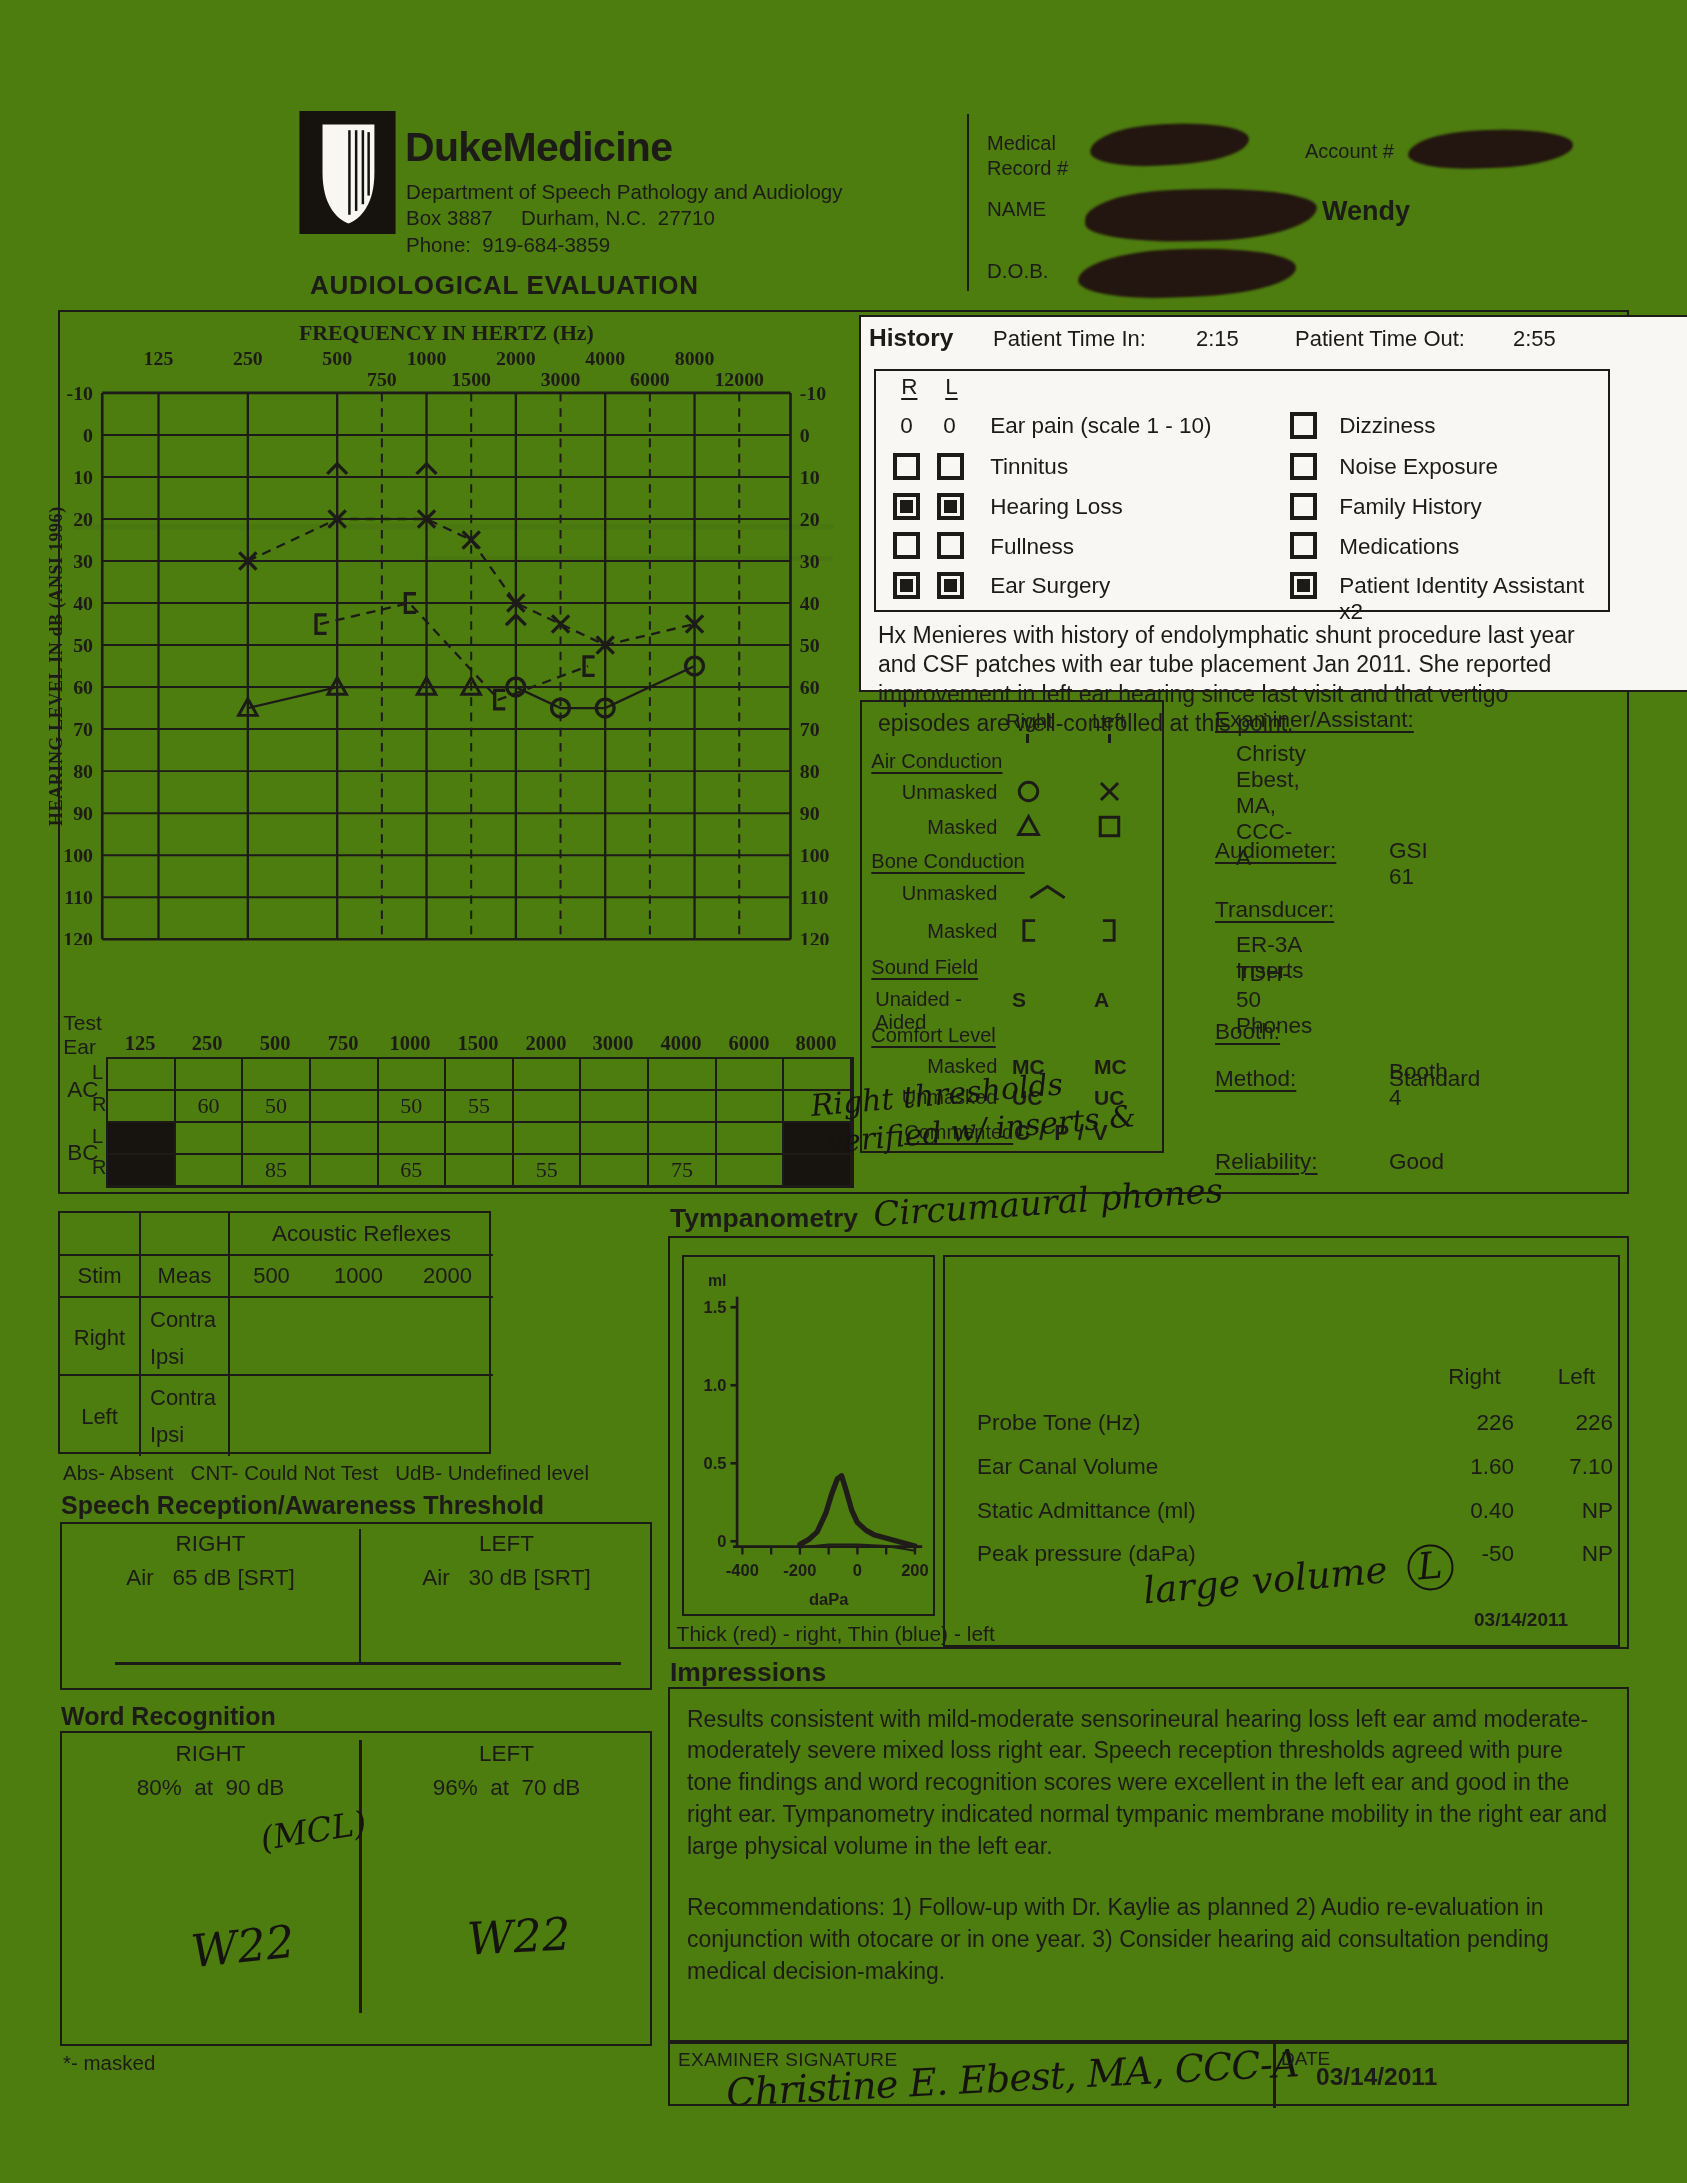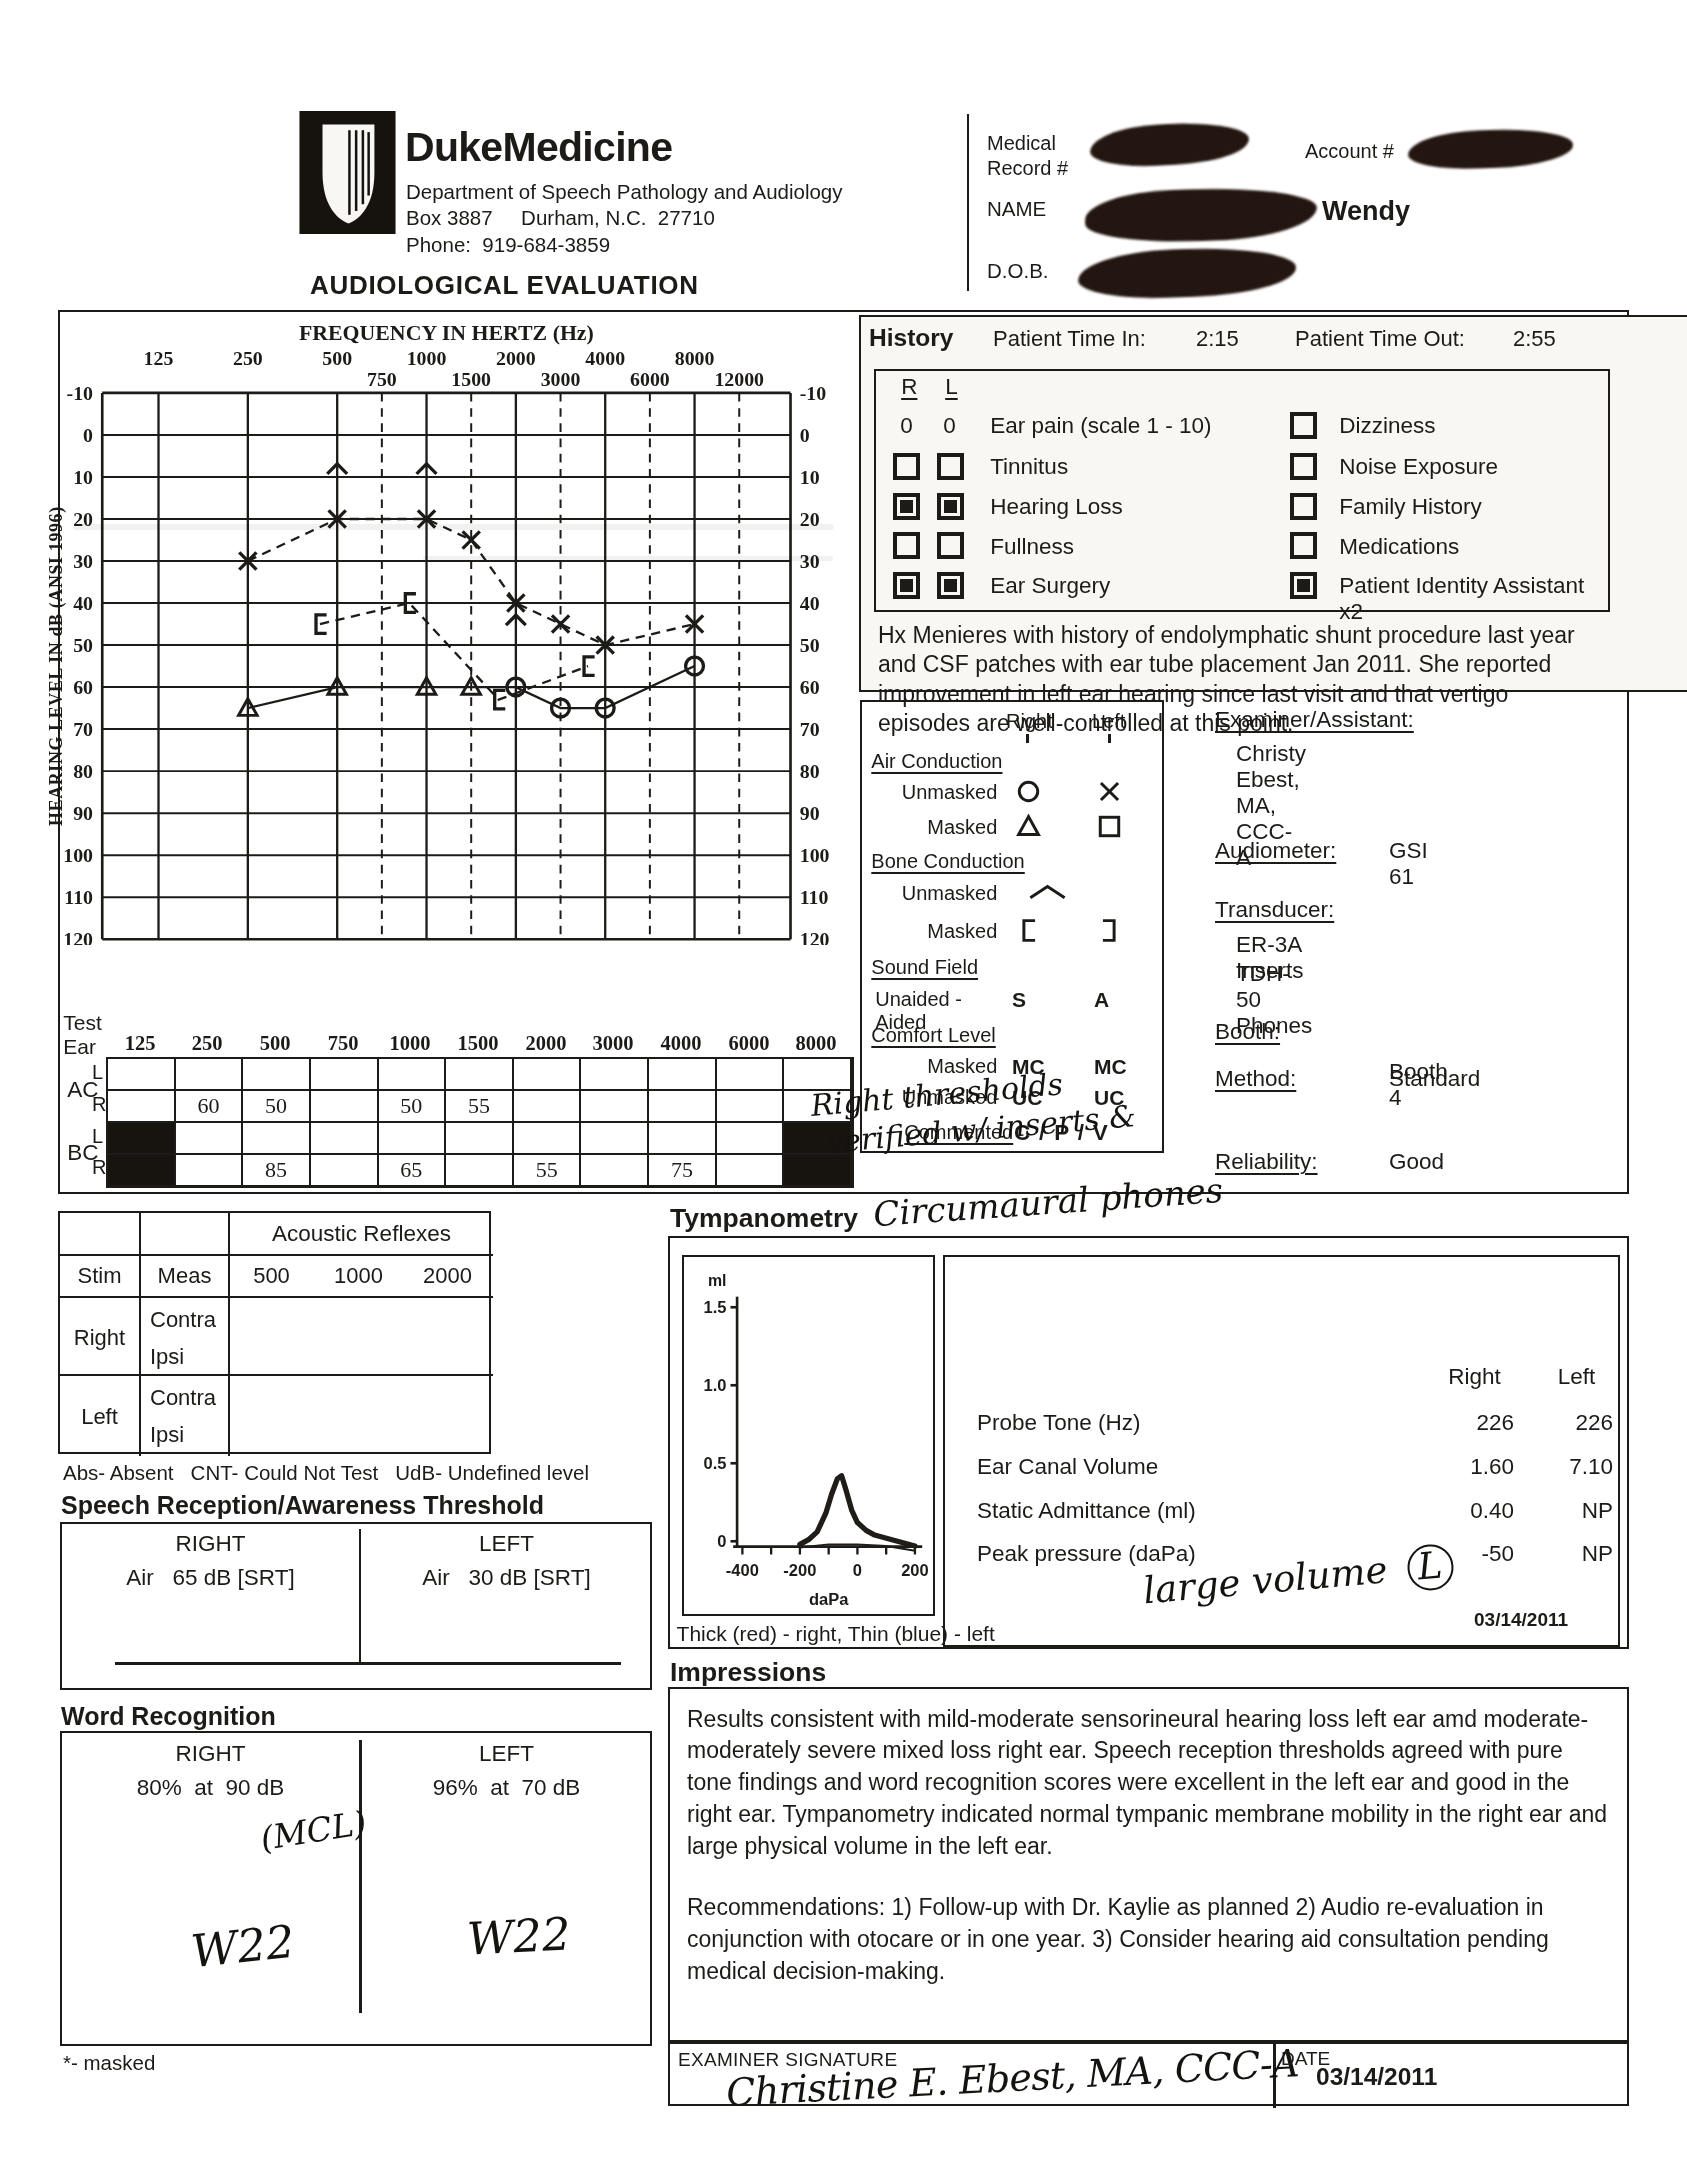--- a/index.html
+++ b/index.html
@@ -1,16 +1,16 @@
 <!DOCTYPE html>
 <html style="font-size:10.6px"><head>
 <meta charset="utf-8">
 <style>
   html,body{margin:0;padding:0;background:#d8d6d0;}
-  .page{position:relative;width:1687px;height:2183px;background:#ffffff;color:#1d1b18;
+  .page{position:relative;width:1687px;height:2183px;background:#4d7c0f;color:#1d1b18;
         font-family:"Liberation Sans",sans-serif;overflow:hidden;}
   .abs{position:absolute;}
   .b{font-weight:bold;}
   .ser{font-family:"Liberation Serif",serif;}
   .ul{text-decoration:underline;text-underline-offset:4px;text-decoration-thickness:2px;}
   .box{border:2.6px solid #1d1b18;box-sizing:border-box;}
   .hand{font-family:"DejaVu Serif",serif;font-style:italic;color:#15130f;}
   .blob{background:#23150f;border-radius:46% 54% 50% 44%/62% 48% 56% 44%;filter:blur(0.8px);}
   .cb{width:26.5px;height:26.5px;border:4px solid #1d1b18;box-sizing:border-box;position:absolute;background:#f8f7f3;}
   .cb .fill{position:absolute;inset:2.6px;background:#1d1b18;}

